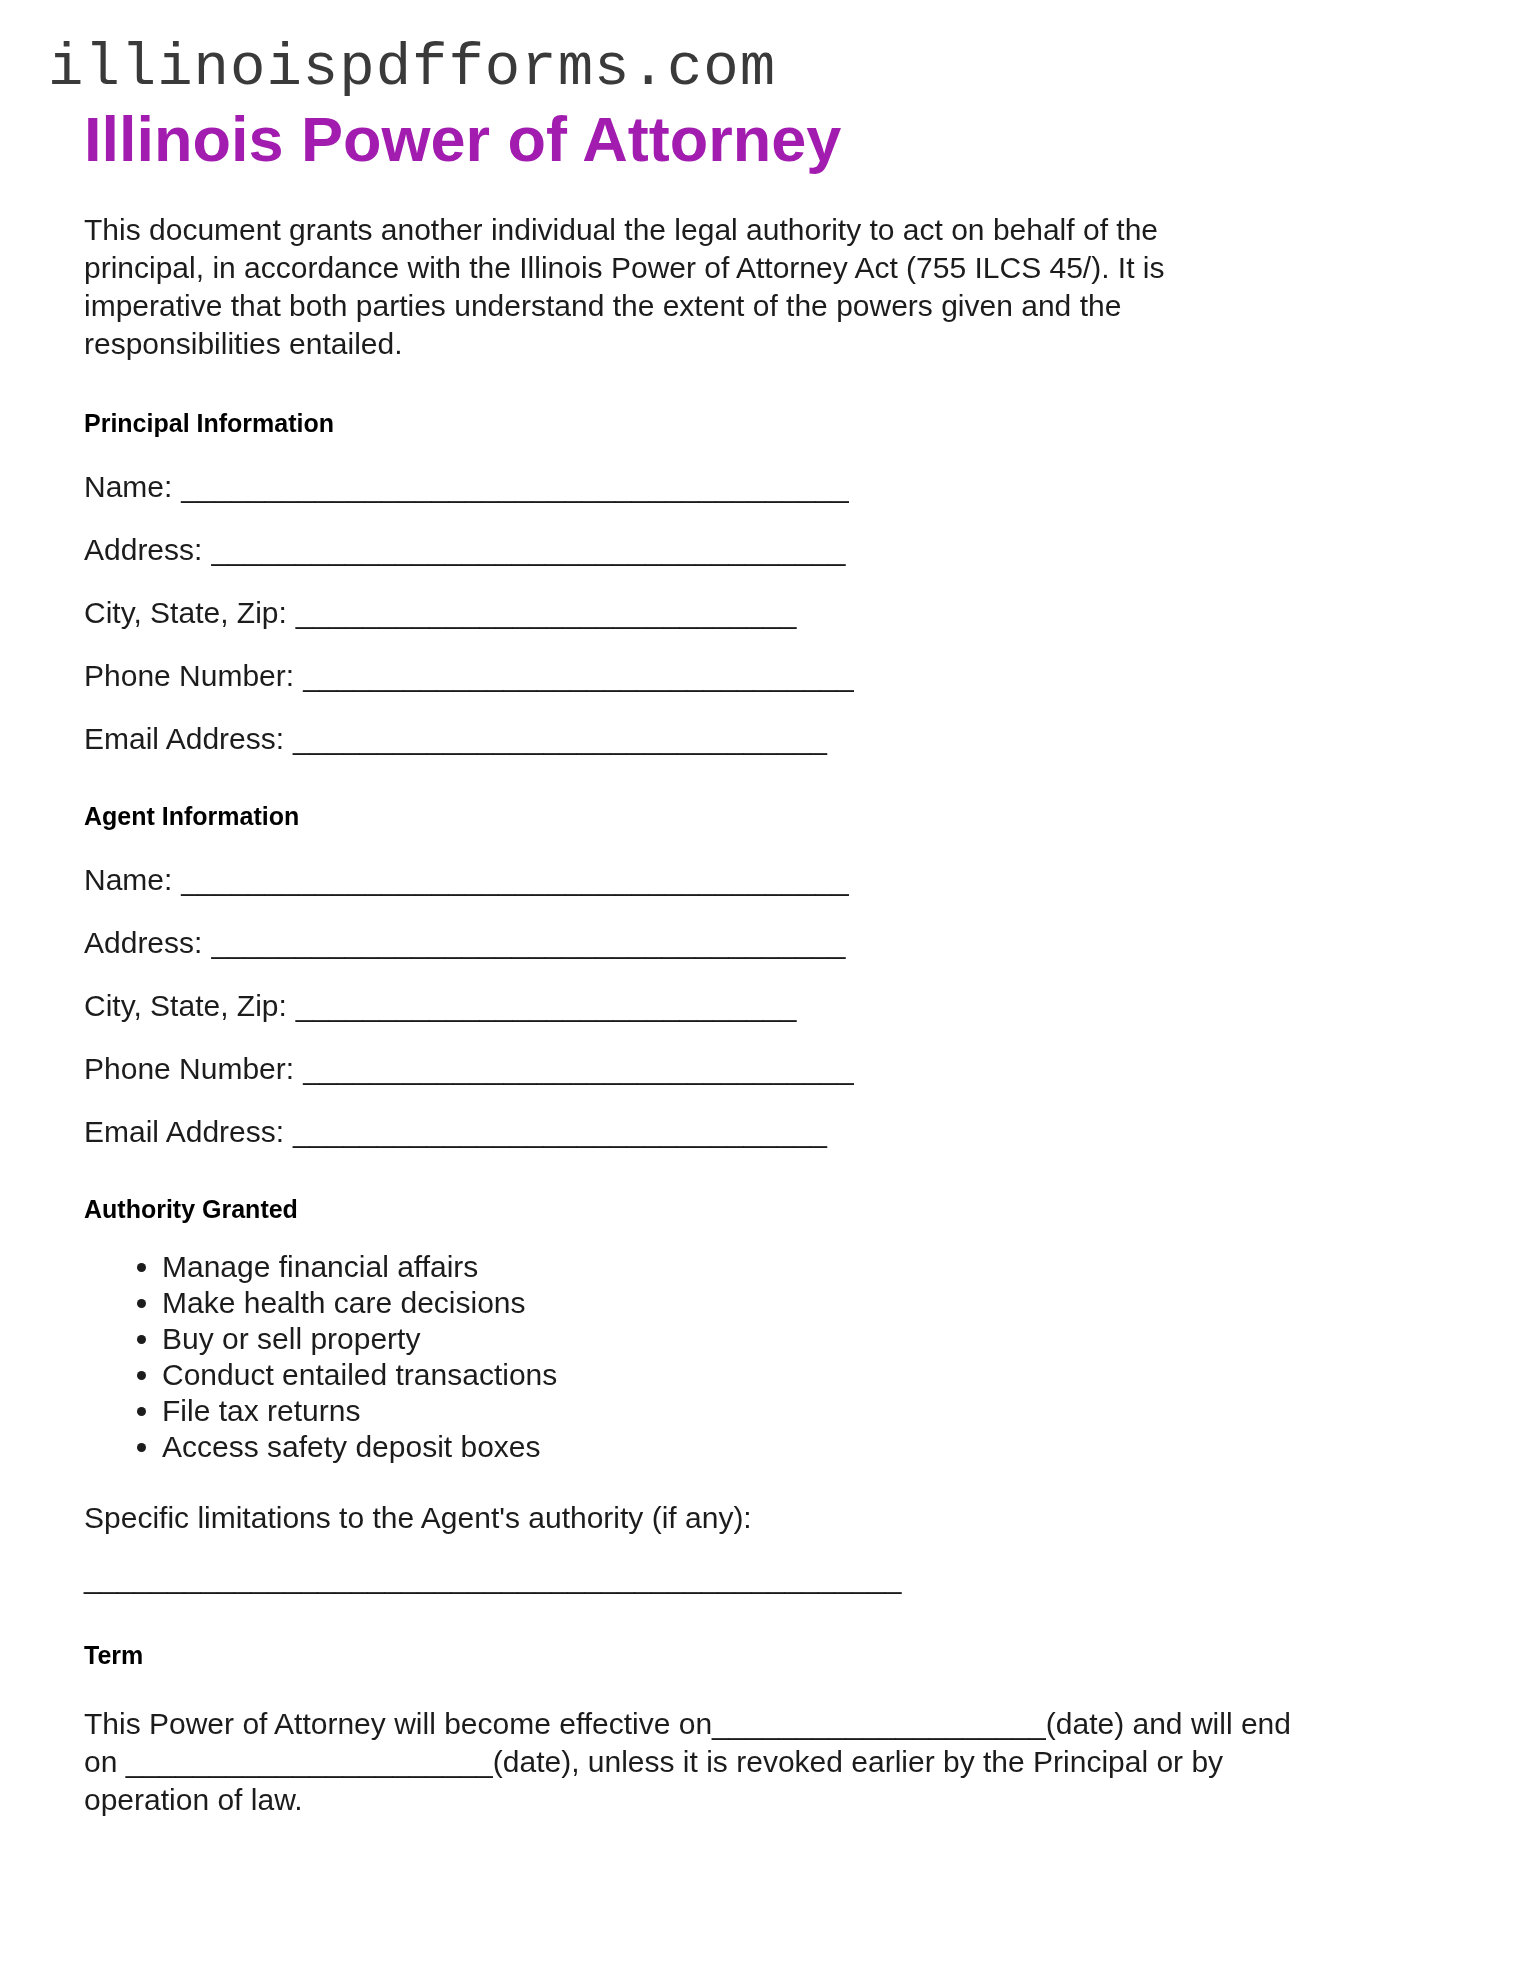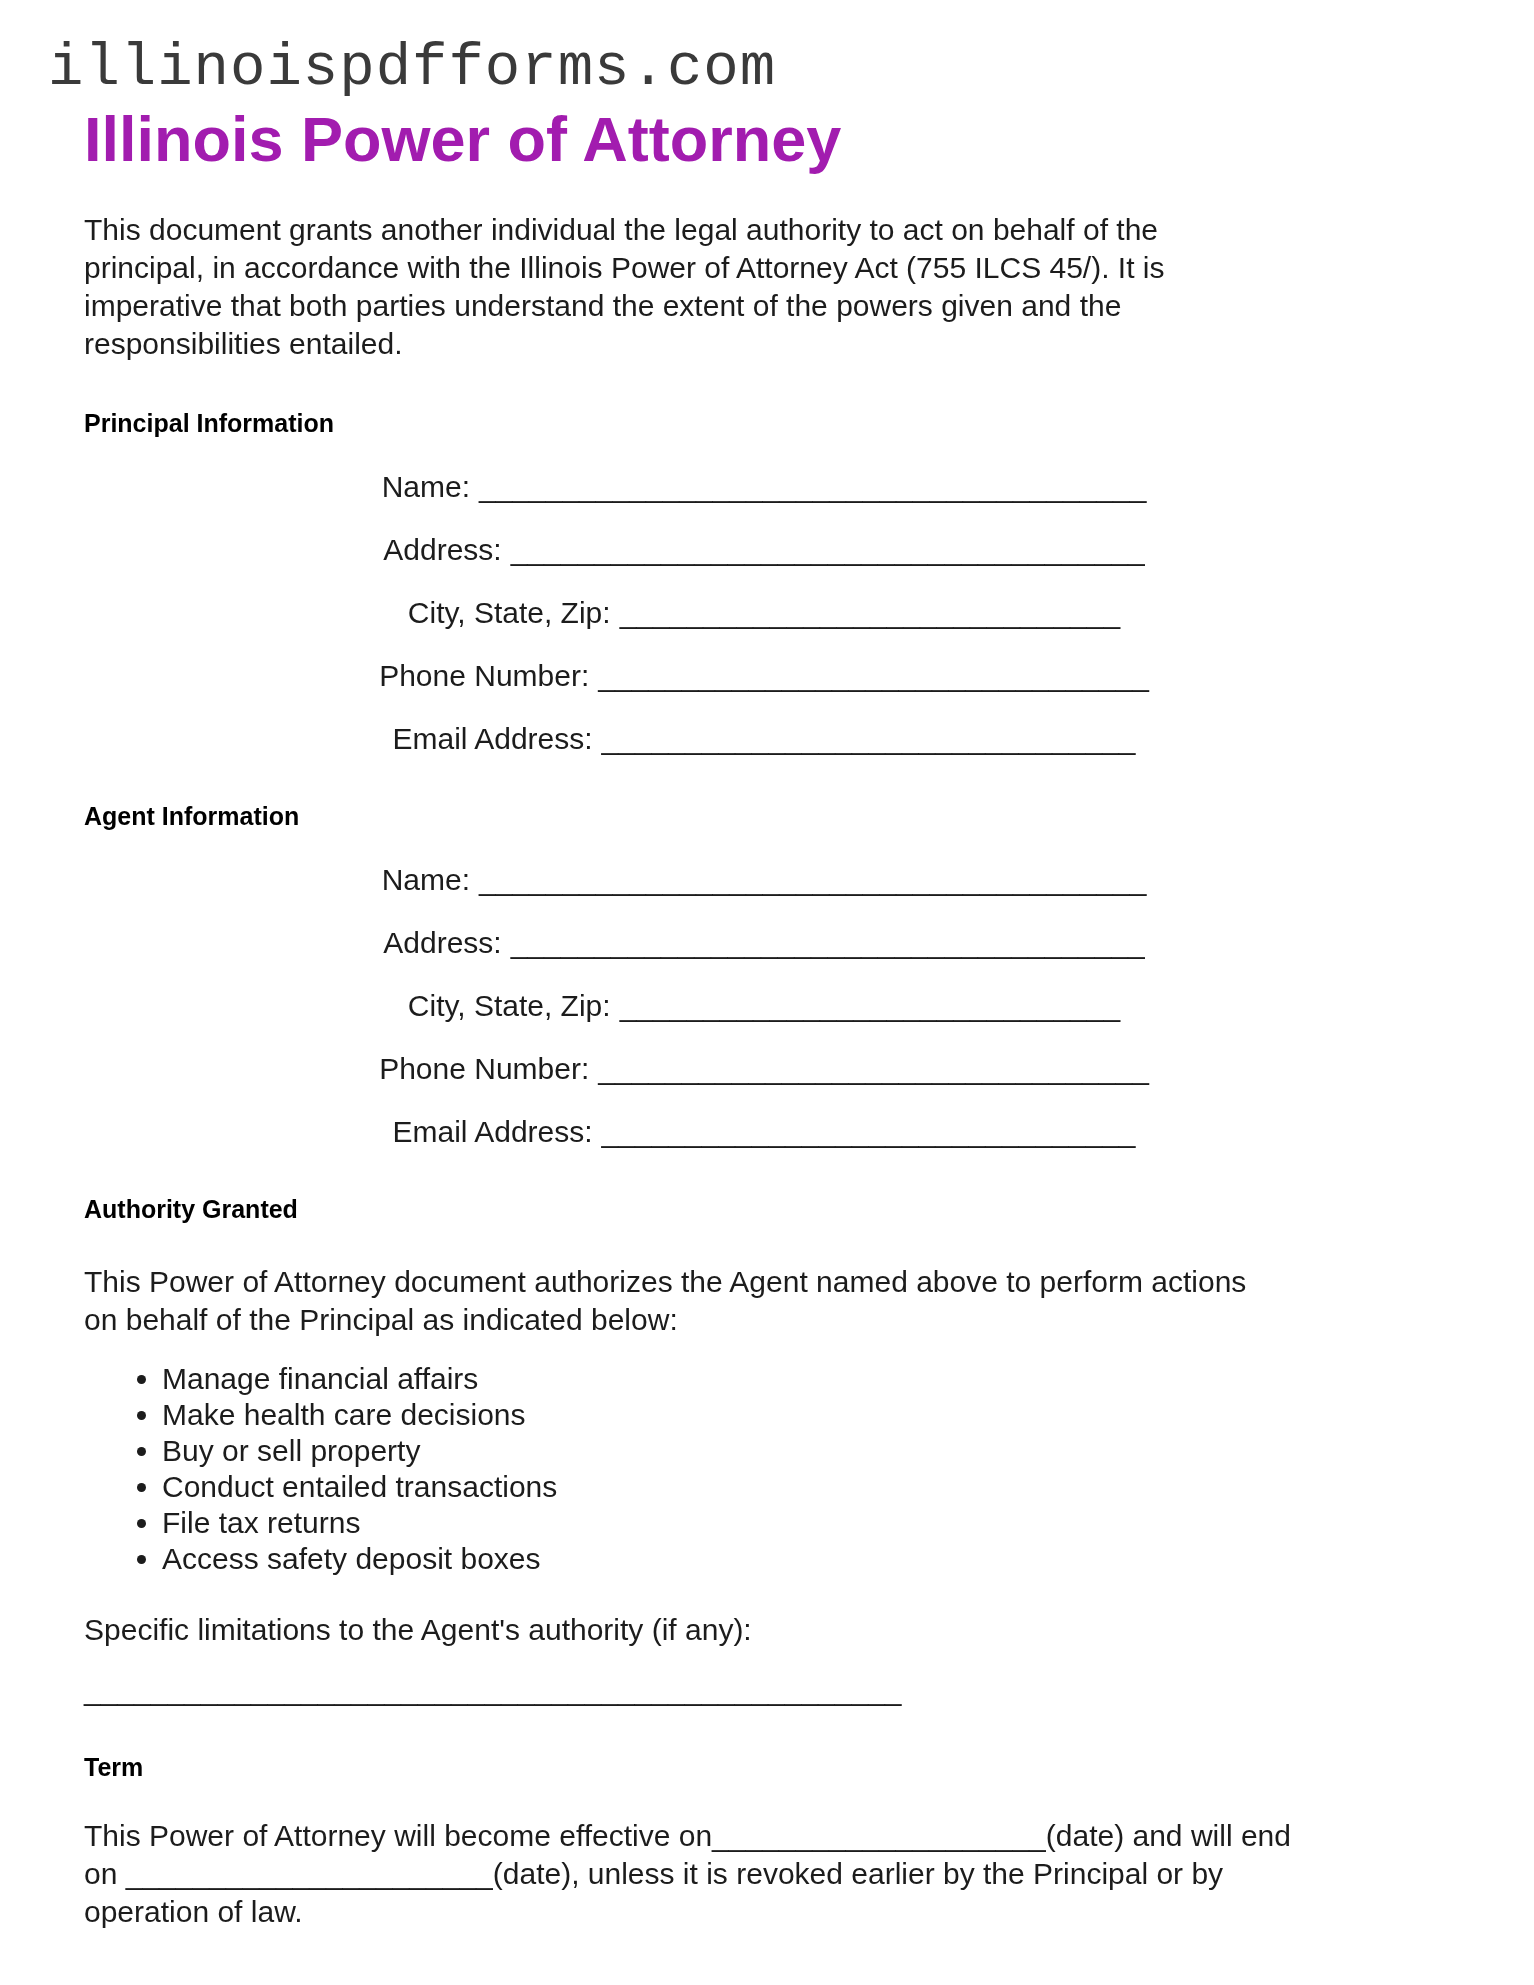--- a/index.html
+++ b/index.html
@@ -47,21 +47,20 @@
     line-height: 36px;
     font-weight: 700;
     color: #000000;
     margin: 42px 0 0;
   }
   .field-row {
     margin: 29px 0 0;
     font-size: 30px;
     line-height: 34px;
     white-space: nowrap;
-    text-align: center;
   }
   .blank {
     margin-left: 9px;
     color: #1c1c1c;
   }
   .auth-intro {
     font-size: 30px;
     line-height: 38px;
     margin: 36px 0 0;
     white-space: pre-line;
@@ -140,22 +139,20 @@
   </div>
   <div class="field-row">
     <span>Phone Number:</span><span class="blank">_________________________________</span>
   </div>
   <div class="field-row">
     <span>Email Address:</span><span class="blank">________________________________</span>
   </div>
 
   <h2 class="sec-heading">Authority Granted</h2>
 
-  <p class="auth-intro">This Power of Attorney document authorizes the Agent named above to perform actions
-on behalf of the Principal as indicated below:</p>
 
   <ul class="powers">
     <li>Manage financial affairs</li>
     <li>Make health care decisions</li>
     <li>Buy or sell property</li>
     <li>Conduct entailed transactions</li>
     <li>File tax returns</li>
     <li>Access safety deposit boxes</li>
   </ul>
 

